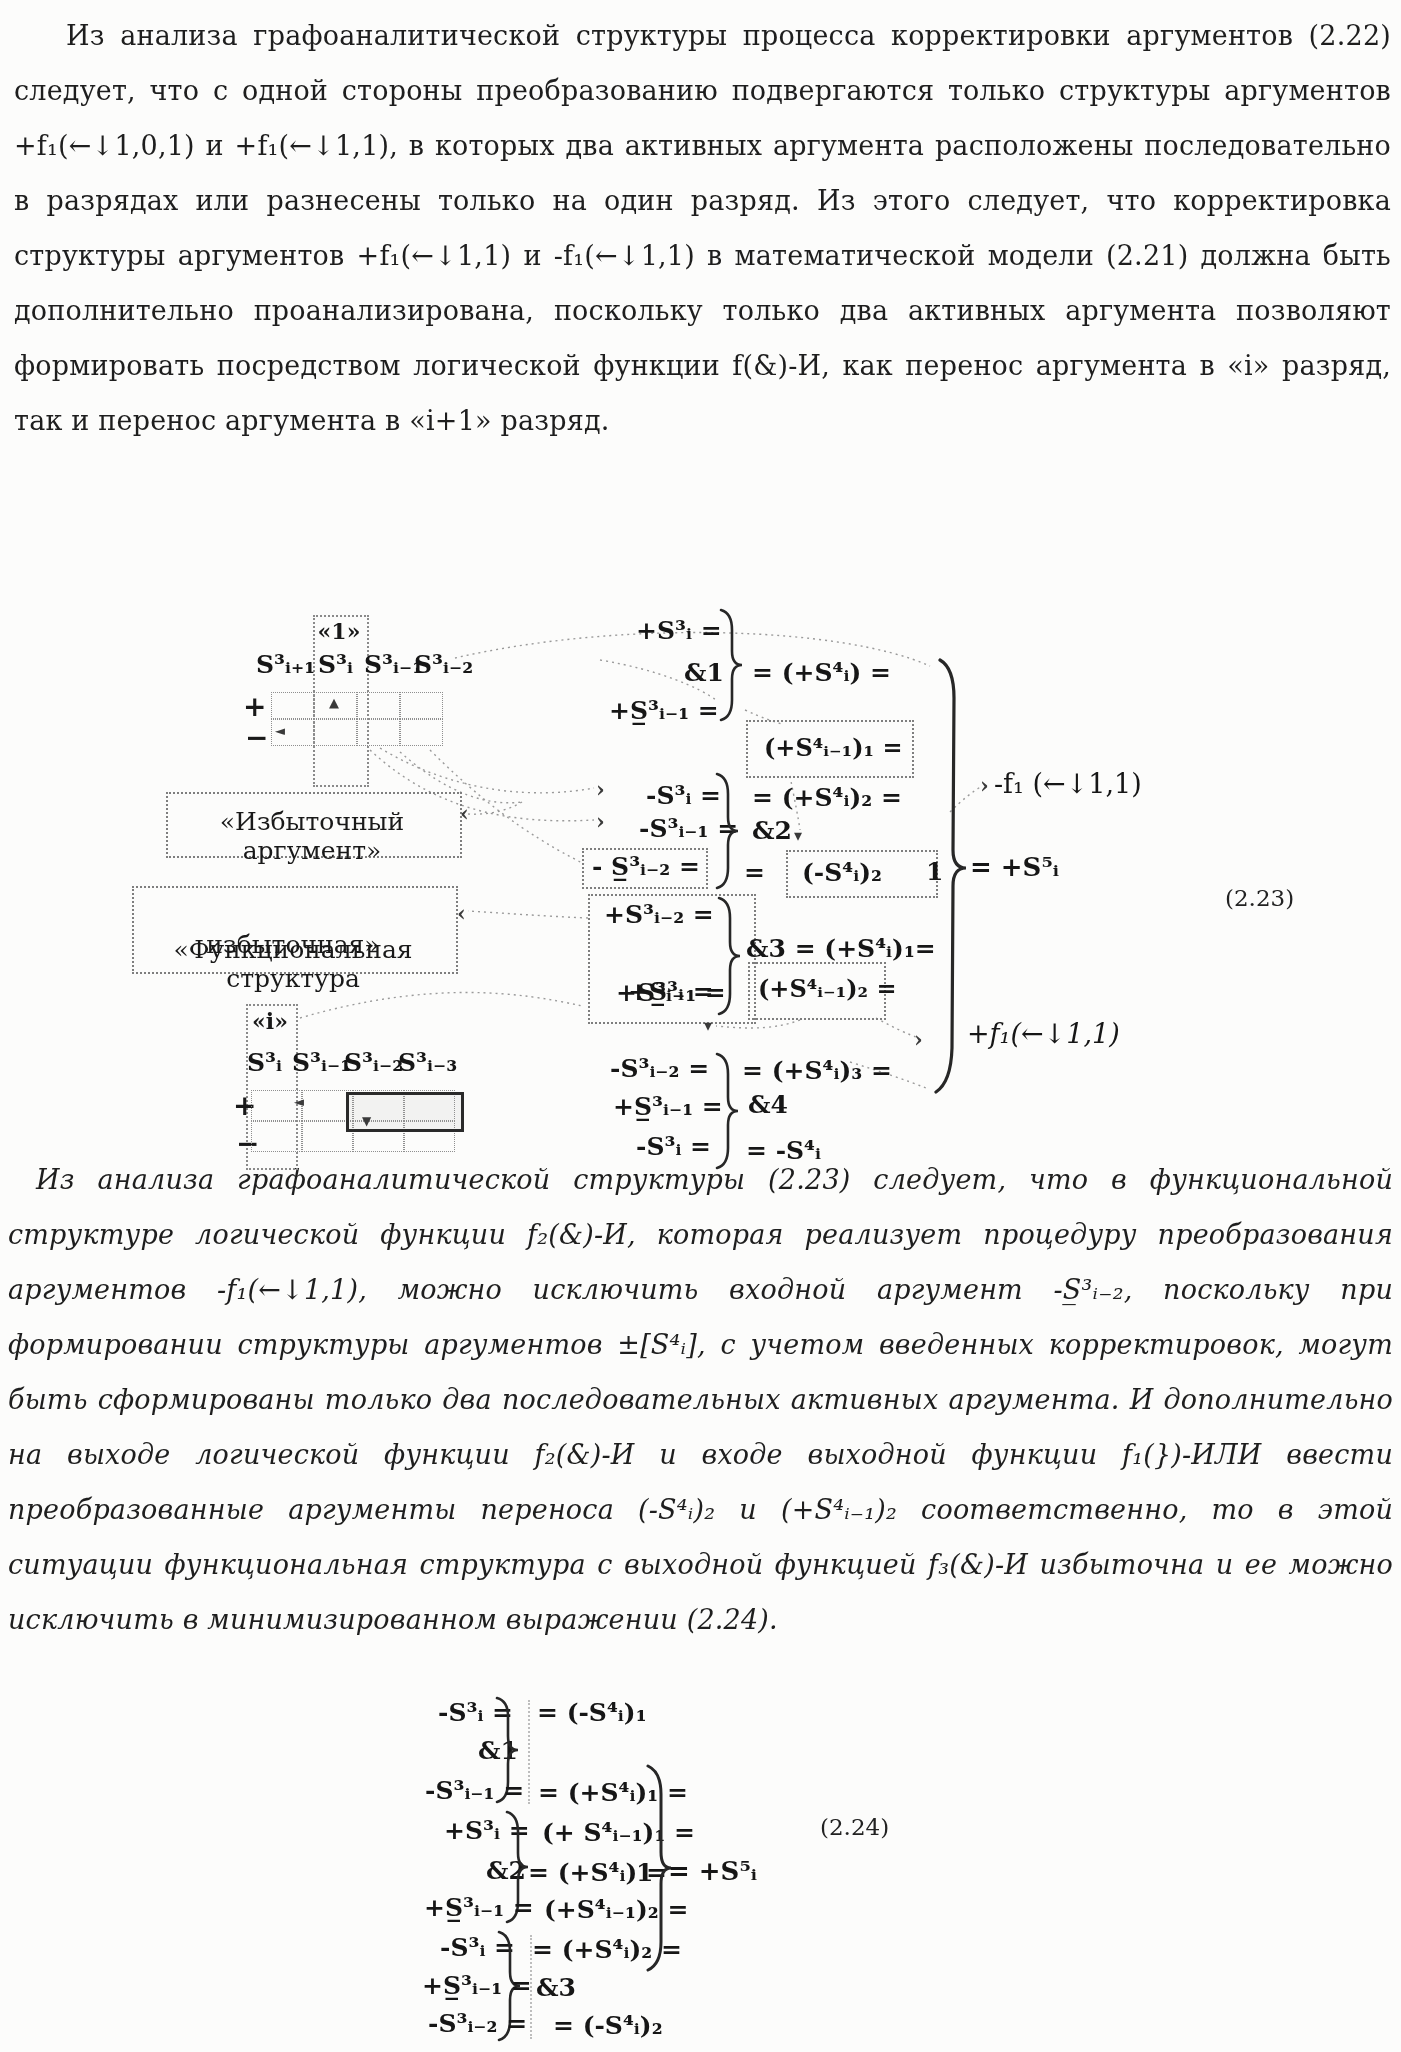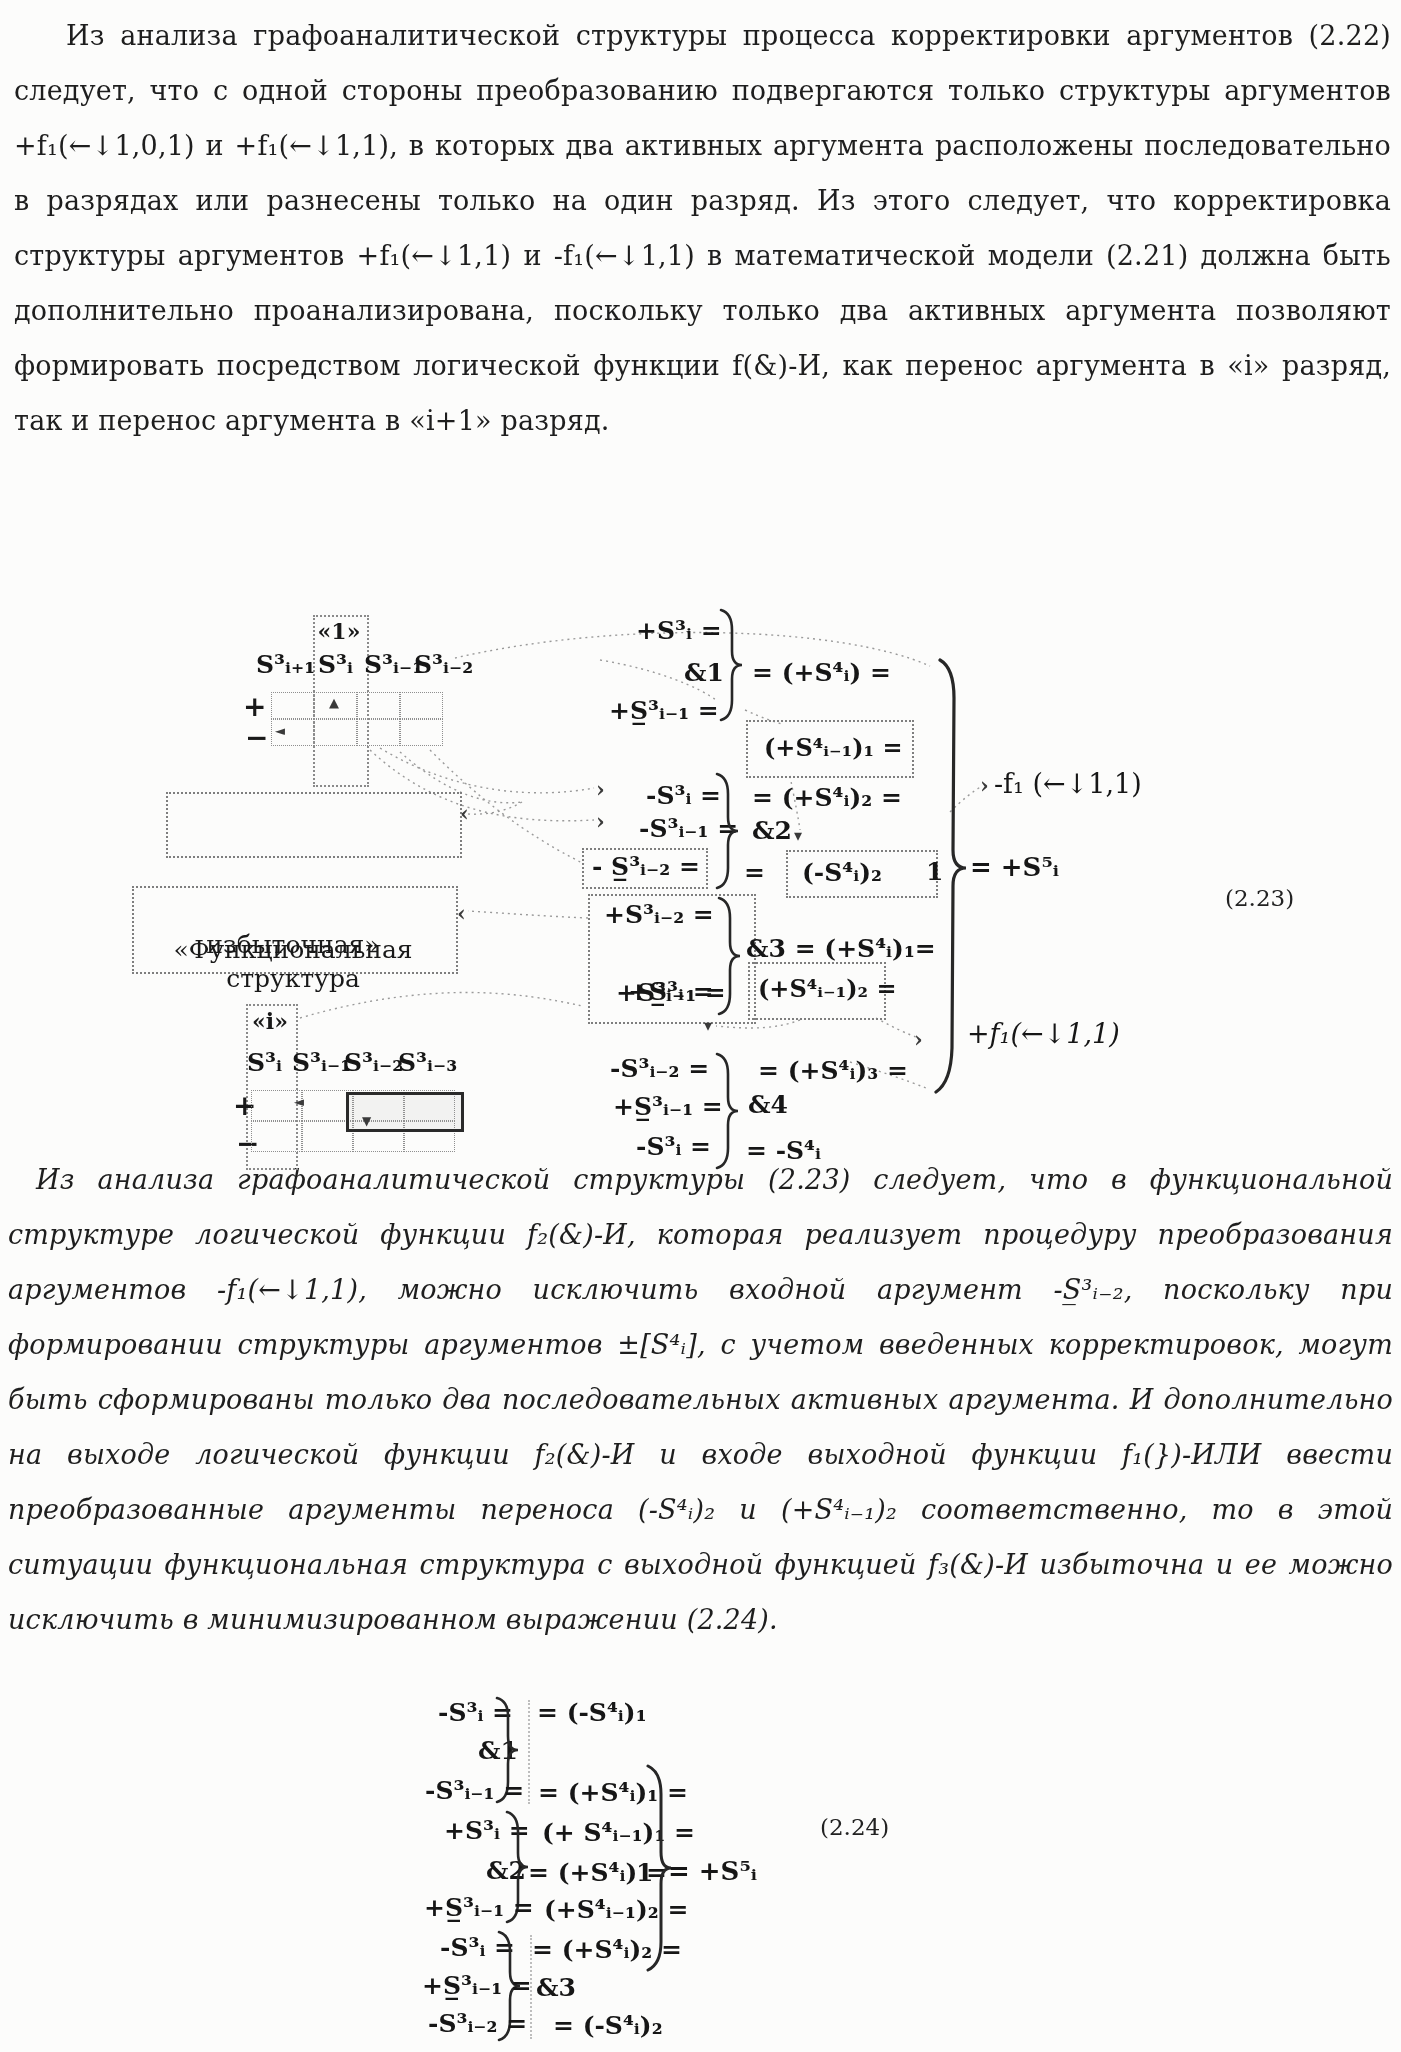--- a/index.html
+++ b/index.html
@@ -117,20 +117,21 @@
     <span class="t" style="left:926px; top:257px;">1</span>
     <svg class="brace" style="left:934px; top:58px;" width="36" height="436" viewBox="0 0 36 436">
       <path d="M6 2 Q20 10 20 40 L19 192 Q19 210 32 210 Q19 210 19 228 L18 390 Q17 424 2 434" stroke-width="3.2"></path>
     </svg>
     <span class="t" style="left:970px; top:252px; font-size:26px;">=  +S⁵ᵢ</span>
     <span class="arr" style="left:980px; top:172px; font-size:22px;">›</span>
     <span class="tn" style="left:994px; top:168px;">-f₁ (←↓1,1)</span>
     <span class="cap" style="left:1225px; top:285px;">(2.23)</span>
 
     <div class="dotbox" style="left:166px; top:192px; width:292px; height:62px;"></div>
+    <div class="qlabel" style="left:170px; top:207px; width:284px;">«Избыточный аргумент»</div>
     <span class="arr" style="left:460px; top:200px; font-size:22px;">‹</span>
 
     <div class="dotbox" style="left:132px; top:286px; width:322px; height:84px;"></div>
     <div class="qlabel" style="left:136px; top:292px; width:314px;margin-top:43px;">«Функциональная структура</div>
     <div class="qlabel" style="left:136px; top:330px; width:314px;">избыточная»</div>
     <span class="arr" style="left:457px; top:300px; font-size:22px;">‹</span>
 
     <div class="dotbox" style="left:588px; top:294px; width:164px; height:126px;"></div>
     <span class="t" style="left:604px; top:300px;">+S³ᵢ₋₂  =</span>
     <span class="t" style="left:616px; top:338px;margin-top:40px;">+S³ᵢ₋₁  =</span>
@@ -168,21 +169,21 @@
     <span class="arr" style="left:294px; top:494px; font-size:13px;">◄</span>
     <span class="arr" style="left:362px; top:514px; font-size:12px;">▼</span>
 
     <span class="t" style="left:610px; top:454px;">-S³ᵢ₋₂  =</span>
     <span class="t" style="left:613px; top:492px;">+S̲³ᵢ₋₁  =</span>
     <span class="t" style="left:636px; top:532px;">-S³ᵢ =</span>
     <svg class="brace" style="left:714px; top:452px;" width="26" height="118" viewBox="0 0 26 118">
       <path d="M3 2 Q14 5 14 22 L14 45 Q14 59 24 59 Q14 59 14 73 L14 96 Q14 113 3 116" stroke-width="2.6"></path>
     </svg>
     <span class="t" style="left:748px; top:490px;">&amp;4</span>
-    <span class="t" style="left:742px; top:456px;margin-left:16px;">=  (+S⁴ᵢ)₃  =</span>
+    <span class="t" style="left:742px; top:456px;">=  (+S⁴ᵢ)₃  =</span>
     <span class="t" style="left:746px; top:536px;">=  -S⁴ᵢ</span>
   </div>
 
   <div id="fig224" class="fig">
     <span class="t" style="left:438px; top:8px;">-S³ᵢ =</span>
     <span class="t" style="left:537px; top:8px;">=  (-S⁴ᵢ)₁</span>
     <span class="t" style="left:478px; top:46px;">&amp;1</span>
     <svg class="brace" style="left:494px; top:6px;" width="26" height="108" viewBox="0 0 26 108">
       <path d="M3 2 Q14 5 14 20 L14 40 Q14 54 24 54 Q14 54 14 68 L14 86 Q14 103 3 106" stroke-width="2.6"></path>
     </svg>

